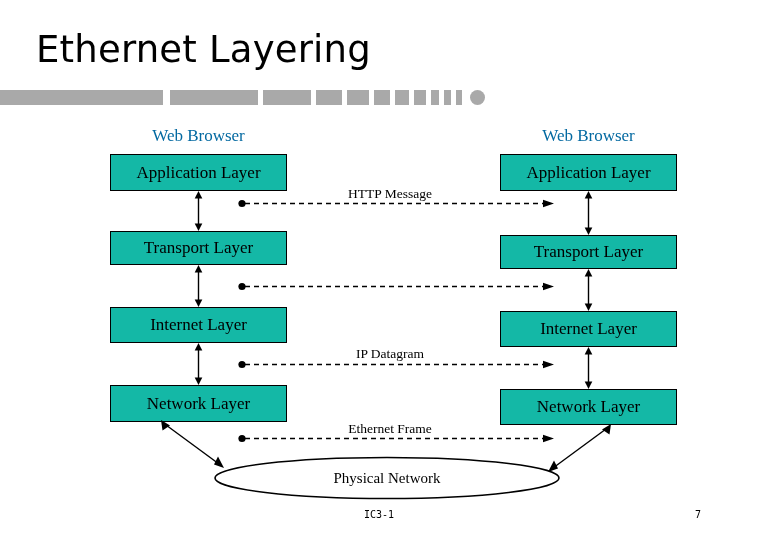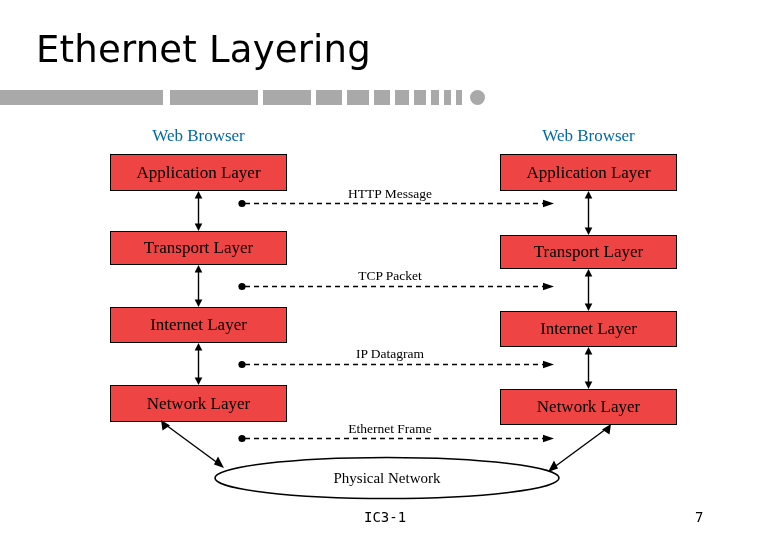--- a/index.html
+++ b/index.html
@@ -61,21 +61,21 @@
     color: #0369a1;
     white-space: nowrap;
     text-align: center;
   }
 
   
   .layer-box {
     position: absolute;
     box-sizing: border-box;
     border: 1.5px solid #000000;
-    background: #ef4444;
+    background: #14b8a6;
     display: flex;
     align-items: center;
     justify-content: center;
     font-size: 17px;
     color: #000;
     white-space: nowrap;
   }
 
   
   .vconn {
@@ -125,21 +125,21 @@
     justify-content: center;
     font-size: 15px;
     color: #000;
     white-space: nowrap;
   }
 
   
   .footer-text {
     position: absolute;
     font-family: "DejaVu Sans Mono", "Liberation Mono", monospace;
-    font-size: 14px;
+    font-size: 10px;
     color: #000;
     white-space: nowrap;
   }
   #footer-code { left: 364px; top: 509px; }
   #footer-page { left: 695px; top: 509px; }
 </style>
 </head>
 <body>
 
 <div id="slide">
@@ -231,21 +231,20 @@
 
   <div class="hlink-label" style="left:258px; top:186px; width:264px;">HTTP Message</div>
   <div class="hlink" style="left:238px; top:198px; width:316px;">
     <svg width="316" height="11" viewBox="0 0 316 11">
       <circle cx="4" cy="5.5" r="3.6" fill="#000"></circle>
       <line x1="7" y1="5.5" x2="306" y2="5.5" stroke="#000" stroke-width="1.5" stroke-dasharray="5,4"></line>
       <polygon points="316,5.5 305,1.7 305,9.3" fill="#000"></polygon>
     </svg>
   </div>
 
-  <div class="hlink-label" style="left:258px; top:268px; width:264px;">TCP Packet</div>
   <div class="hlink" style="left:238px; top:281px; width:316px;">
     <svg width="316" height="11" viewBox="0 0 316 11">
       <circle cx="4" cy="5.5" r="3.6" fill="#000"></circle>
       <line x1="7" y1="5.5" x2="306" y2="5.5" stroke="#000" stroke-width="1.5" stroke-dasharray="5,4"></line>
       <polygon points="316,5.5 305,1.7 305,9.3" fill="#000"></polygon>
     </svg>
   </div>
 
   <div class="hlink-label" style="left:258px; top:346px; width:264px;">IP Datagram</div>
   <div class="hlink" style="left:238px; top:359px; width:316px;">

